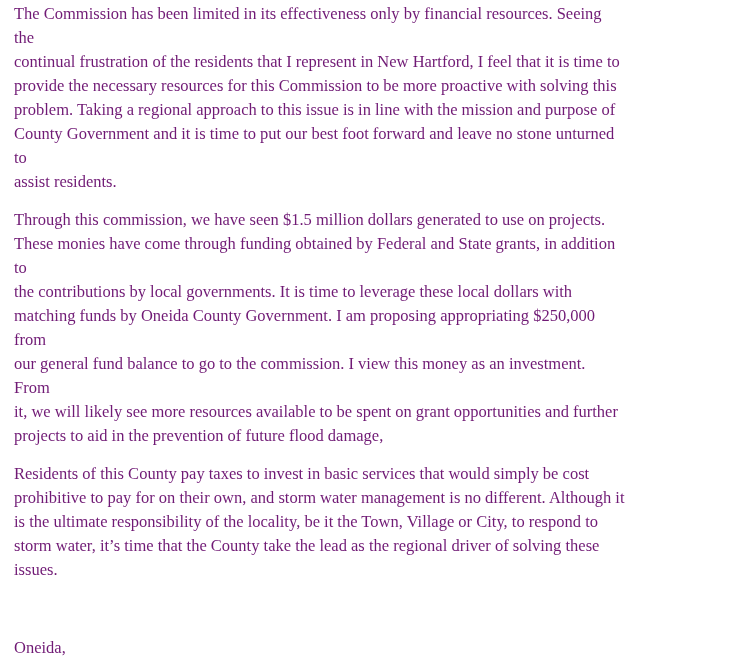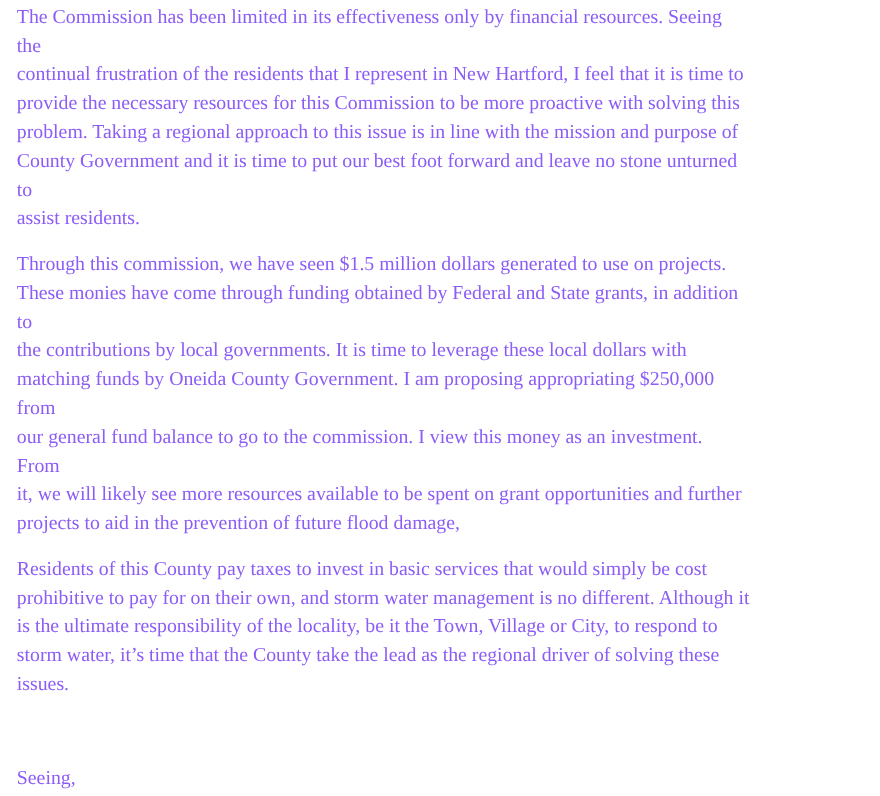--- a/index.html
+++ b/index.html
@@ -7,21 +7,21 @@
     padding: 0;
     background: #ffffff;
   }
   .page {
     position: relative;
     width: 633px;
     height: 663px;
     box-sizing: border-box;
     padding: 2px 8px 0 14px;
     background: #ffffff;
-    color: #8b5cf6;
+    color: #701a75;
     font-family: "Liberation Serif", "DejaVu Serif", serif;
     font-size: 16.5px;
     line-height: 24px;
     overflow: hidden;
   }
   .para {
     margin: 0 0 14px 0;
     white-space: pre-line; 
     text-align: left;
   }
@@ -59,17 +59,17 @@
 our general fund balance to go to the commission. I view this money as an investment. From
 it, we will likely see more resources available to be spent on grant opportunities and further
 projects to aid in the prevention of future flood damage,</p>
 
   <p class="para">Residents of this County pay taxes to invest in basic services that would simply be cost
 prohibitive to pay for on their own, and storm water management is no different. Although it
 is the ultimate responsibility of the locality, be it the Town, Village or City, to respond to
 storm water, it’s time that the County take the lead as the regional driver of solving these
 issues.</p>
 
-  <p class="para closing">Seeing,</p>
+  <p class="para closing">Oneida,</p>
 
   <p class="para signature-name">James D’Onofrio</p>
 
 </div>
 
 </body></html>

